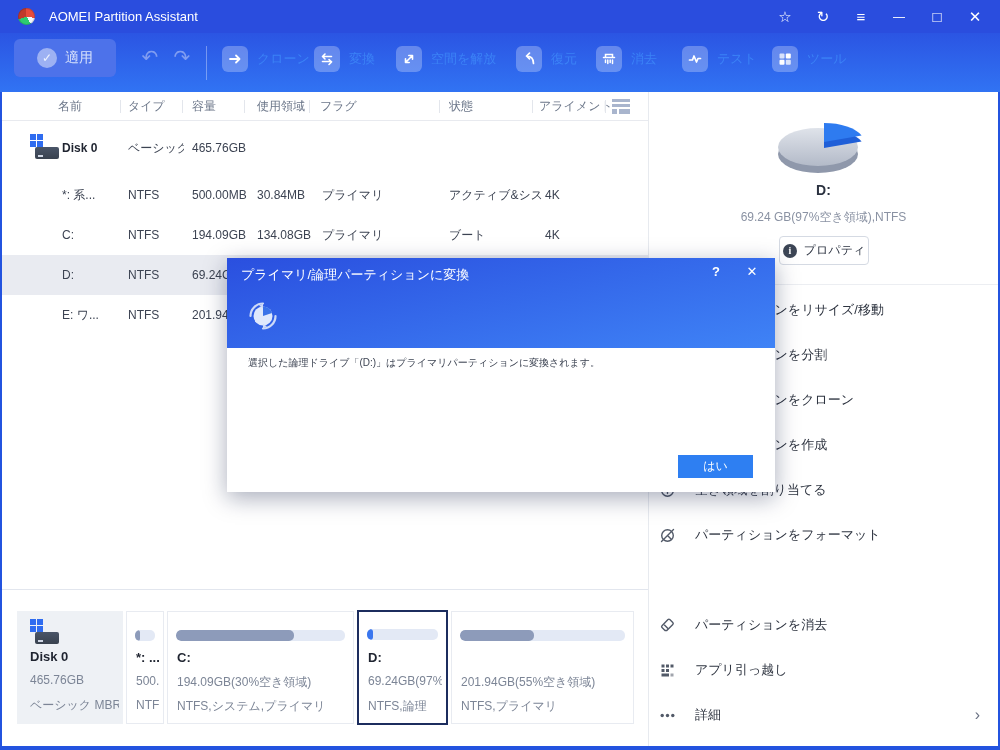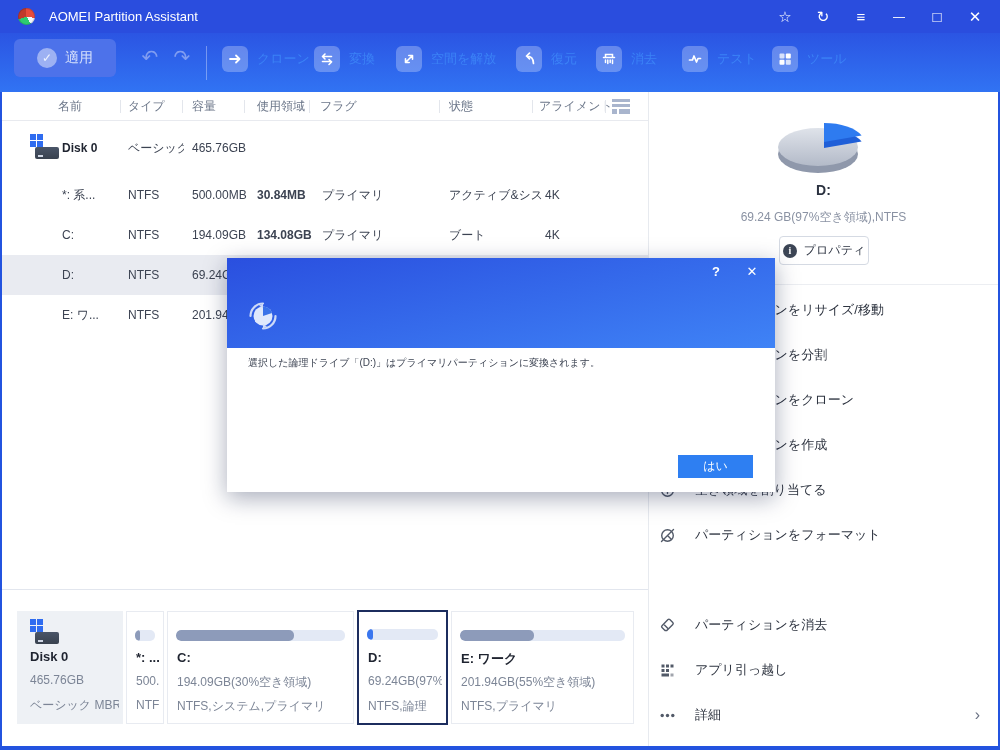--- a/index.html
+++ b/index.html
@@ -35,21 +35,21 @@
   .vdivider { left:648px; top:92px; width:1px; height:654px; background:#e7eaef; }
   .hdr-row { left:2px; top:92px; width:646px; height:29px; border-bottom:1px solid #e8eaef; background:#fff; }
   .hdr-cell { position:absolute; top:0; height:29px; line-height:29px; font-size:12px; color:#6b7689; white-space:nowrap; overflow:hidden; }
   .hdr-sep { position:absolute; top:8px; width:1px; height:13px; background:#e3e6ec; }
   .cols-icon { position:absolute; left:610px; top:7px; width:18px; height:15px; }
   .cols-icon span { position:absolute; background:#a9b5cd; }
   .row { left:2px; top:0; width:646px; position:absolute; }
   .row.selected { background:#e9ebf1; }
   .cell { position:absolute; top:50%; transform:translateY(-50%); font-size:12px; color:#3c4352; white-space:nowrap; overflow:hidden; }
   .c-name { left:60px; width:58px; } .c-type { left:126px; width:56px; } .c-cap { left:190px; width:56px; }
-  .c-used { left:255px; width:56px;font-weight:bold; } .c-flag { left:320px; width:112px; } .c-status { left:447px; width:94px; }
+  .c-used { left:255px; width:56px; } .c-flag { left:320px; width:112px; } .c-status { left:447px; width:94px; }
   .c-align { left:543px; width:50px; }
 
   
   .disk-ic { position:absolute; width:30px; height:27px; }
   .disk-ic .sq { position:absolute; width:6px; height:6px; background:#2f6cf0; }
   .disk-ic .body { position:absolute; left:5px; top:13px; width:24px; height:12px; border-radius:2px;
                    background:linear-gradient(180deg,#4a5568,#39424f); }
   .disk-ic .led { position:absolute; left:8px; top:21px; width:5px; height:2px; background:#cfd6e4; }
 
   .splitline { left:2px; top:589px; width:646px; height:1px; background:#e2e6ee; }
@@ -293,21 +293,20 @@
       </div>
     <div class="nm">D:</div>
     <div class="sz">69.24GB(97%...</div>
     <div class="fs">NTFS,論理</div>
   </div>
 
   <div class="card" style="left:451px;top:611px;width:183px;height:113px">
     <div class="bar">
         <div class="fill" style="width:45%"></div>
       </div>
-    <div class="nm">E: ワーク</div>
     <div class="sz">201.94GB(55%空き領域)</div>
     <div class="fs">NTFS,プライマリ</div>
   </div>
 
   <div class="abs" style="left:768px;top:108px;width:110px;height:72px">
     <svg width="110" height="72" viewBox="0 0 110 72">
       <defs>
         <linearGradient id="pgray" x1="0" y1="0" x2="0" y2="1">
           <stop offset="0" stop-color="#dfe3ea"></stop>
             <stop offset="1" stop-color="#b3bac8"></stop>
@@ -413,20 +412,21 @@
           <circle cx="8.5" cy="8.5" r="1.7"></circle>
           <circle cx="13.8" cy="8.5" r="1.7"></circle>
         </svg>
     </span>
     <span class="mi-label">詳細</span>
     <span class="mi-chev">›</span>
   </div>
 
   <div class="abs dialog">
     <div class="dlg-head">
+      <div class="dlg-title">プライマリ/論理パーティションに変換</div>
       <div class="dlg-help">?</div>
       <div class="dlg-close">✕</div>
       <div class="dlg-icon">
         <svg width="36" height="36" viewBox="0 0 36 36">
           <circle cx="18" cy="18" r="9.5" fill="#dfe8fc"></circle>
           <path d="M18 18 L18 8.5 A9.5 9.5 0 0 1 27 15 Z" fill="#3a72e8"></path>
           <path d="M30.5 18a12.5 12.5 0 0 1-12.5 12.5" fill="none" stroke="#cdd9f7" stroke-width="2.2" stroke-linecap="round"></path>
           <path d="M5.5 18A12.5 12.5 0 0 1 18 5.5" fill="none" stroke="#cdd9f7" stroke-width="2.2" stroke-linecap="round"></path>
           <path d="M18 30.5l4-2.3-4-2.3zM18 5.5l-4 2.3 4 2.3z" fill="#cdd9f7"></path>
         </svg>

